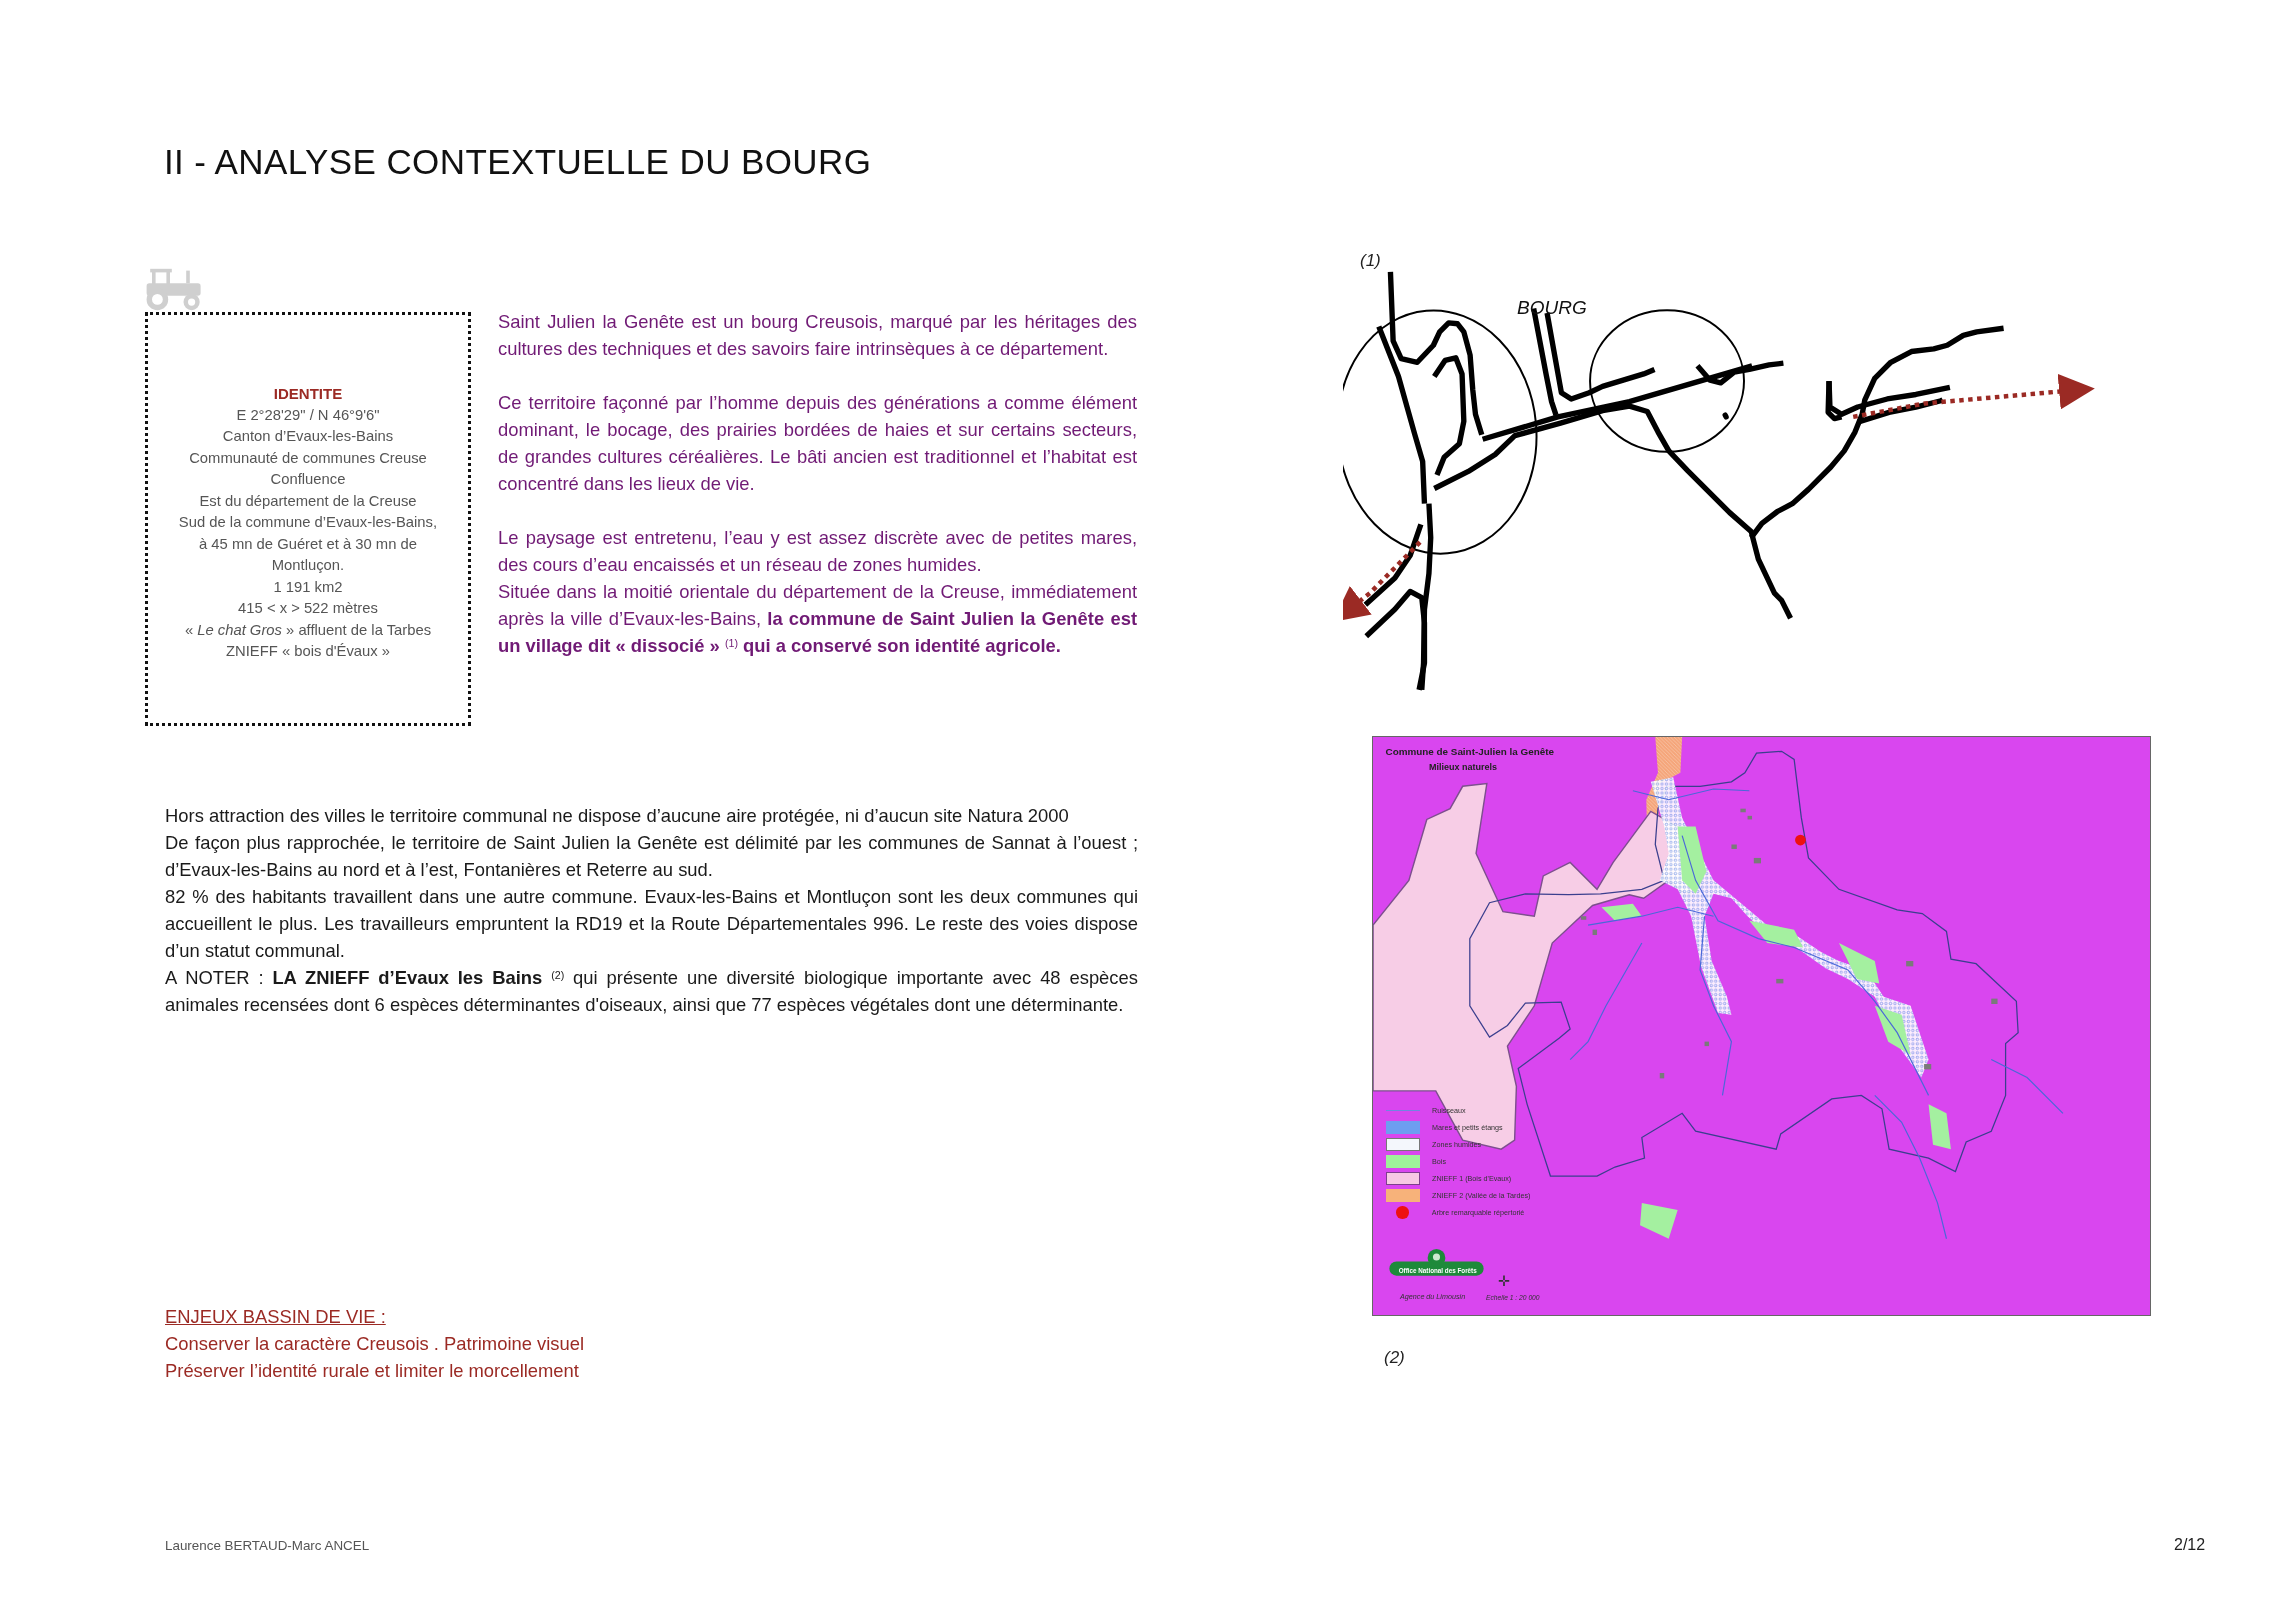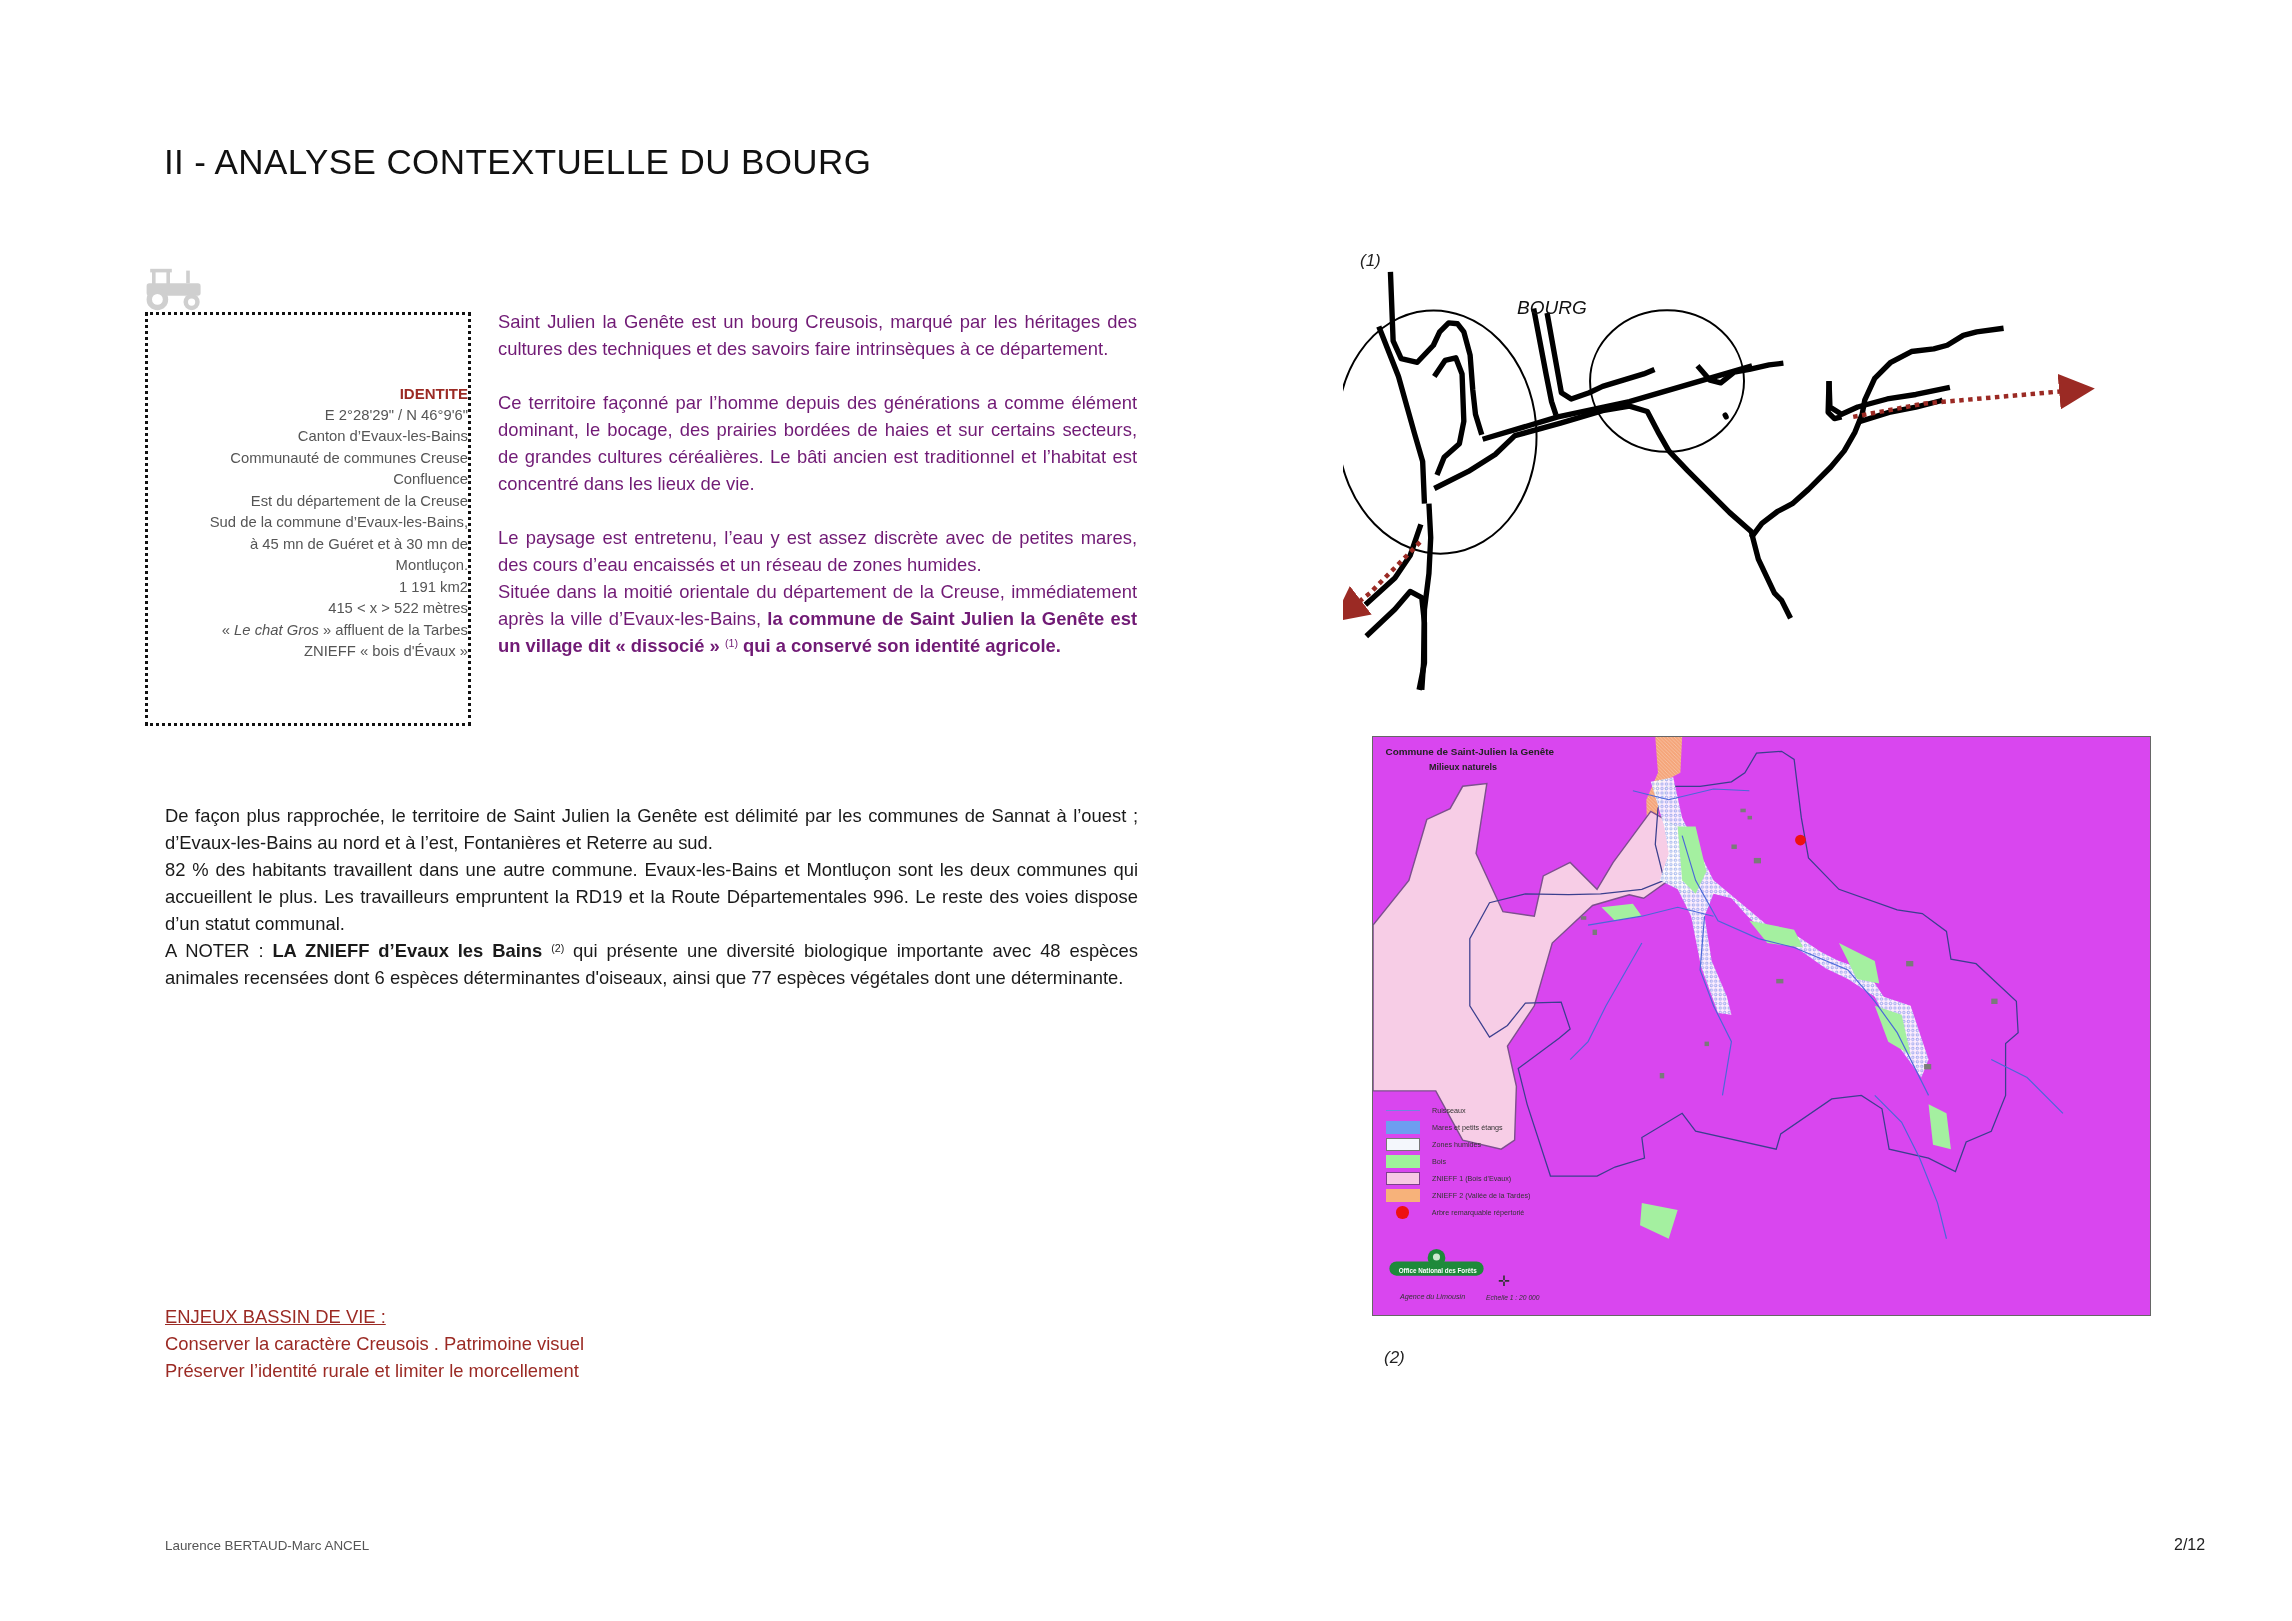--- a/index.html
+++ b/index.html
@@ -4,21 +4,21 @@
 <style>
   html, body { margin: 0; padding: 0; background: #ffffff; }
   body { width: 2293px; height: 1621px; position: relative; overflow: hidden;
          font-family: "Liberation Sans", sans-serif; color: #1a1a1a; }
   .abs { position: absolute; }
   #page-title { left: 164px; top: 142px; font-size: 35px; font-weight: 400; letter-spacing: 0.4px; color: #111; white-space: nowrap; }
 
   #tractor { left: 143px; top: 267px; width: 63px; height: 45px; }
 
   #identity-box { left: 145px; top: 312px; width: 326px; height: 414px; border: 3.6px dotted #111; box-sizing: border-box; }
-  #identity-content { position: absolute; left: 0; right: 0; top: 68px; text-align: right; font-size: 14.8px; line-height: 21.5px; color: #555; font-weight: 300; }
+  #identity-content { position: absolute; left: 0; right: 0; top: 68px; text-align: center; font-size: 14.8px; line-height: 21.5px; color: #555; font-weight: 300; }
   #identity-title { color: #9b2a24; font-weight: 700; font-size: 15px; }
 
   #intro { left: 498px; top: 308px; width: 639px; font-size: 18.4px; line-height: 27px; text-align: justify; color: #701a75; }
   #intro p { margin: 0 0 27px 0; }
   #intro p.tight { margin: 0; }
   sup { font-size: 10.7px; vertical-align: 5.4px; line-height: 0; }
 
   #body-text { left: 165px; top: 802px; width: 973px; font-size: 18.4px; line-height: 27px; text-align: justify; color: #1a1a1a; }
   #body-text p { margin: 0; }
 
@@ -82,20 +82,21 @@
 </div>
 
 <div id="intro" class="abs">
   <p>Saint Julien la Genête est un bourg Creusois, marqué par les héritages des cultures des techniques et des savoirs faire intrinsèques à ce département.</p>
   <p>Ce territoire façonné par l’homme depuis des générations a comme élément dominant, le bocage, des prairies bordées de haies et sur certains secteurs, de grandes cultures céréalières. Le bâti ancien est traditionnel et l’habitat est concentré dans les lieux de vie.</p>
   <p class="tight">Le paysage est entretenu, l’eau  y est  assez  discrète  avec  de  petites mares, des cours d’eau encaissés et un réseau de zones humides.</p>
   <p class="tight"><span>Située dans la moitié orientale du département de la Creuse, immédiatement après la ville d’Evaux-les-Bains, </span><b>la commune de Saint Julien la Genête est un village dit « dissocié » </b><sup>(1)</sup><b> qui a conservé son identité agricole.</b></p>
 </div>
 
 <div id="body-text" class="abs">
+  <p>Hors attraction des villes le territoire communal ne dispose d’aucune aire protégée, ni d’aucun site Natura 2000</p>
   <p>De façon plus rapprochée, le territoire de Saint Julien la Genête est délimité par les communes de Sannat à l’ouest ; d’Evaux-les-Bains au nord et à l’est,  Fontanières et Reterre au sud.</p>
   <p>82  % des habitants travaillent dans une autre commune. Evaux-les-Bains et Montluçon sont les deux communes qui accueillent le plus. Les travailleurs empruntent la RD19 et la Route Départementales 996. Le reste des voies dispose d’un statut communal.</p>
   <p><span>A NOTER : </span><b>LA ZNIEFF d’Evaux les Bains</b> <sup>(2)</sup><span> qui présente une diversité biologique importante avec 48 espèces animales recensées dont 6 espèces déterminantes d'oiseaux, ainsi que 77 espèces végétales dont une déterminante.</span></p>
 </div>
 
 <div id="enjeux" class="abs">
   <div id="enjeux-title">ENJEUX BASSIN DE VIE :</div>
   <div>Conserver la caractère Creusois . Patrimoine visuel</div>
   <div>Préserver l’identité rurale et  limiter le morcellement</div>
 </div>

